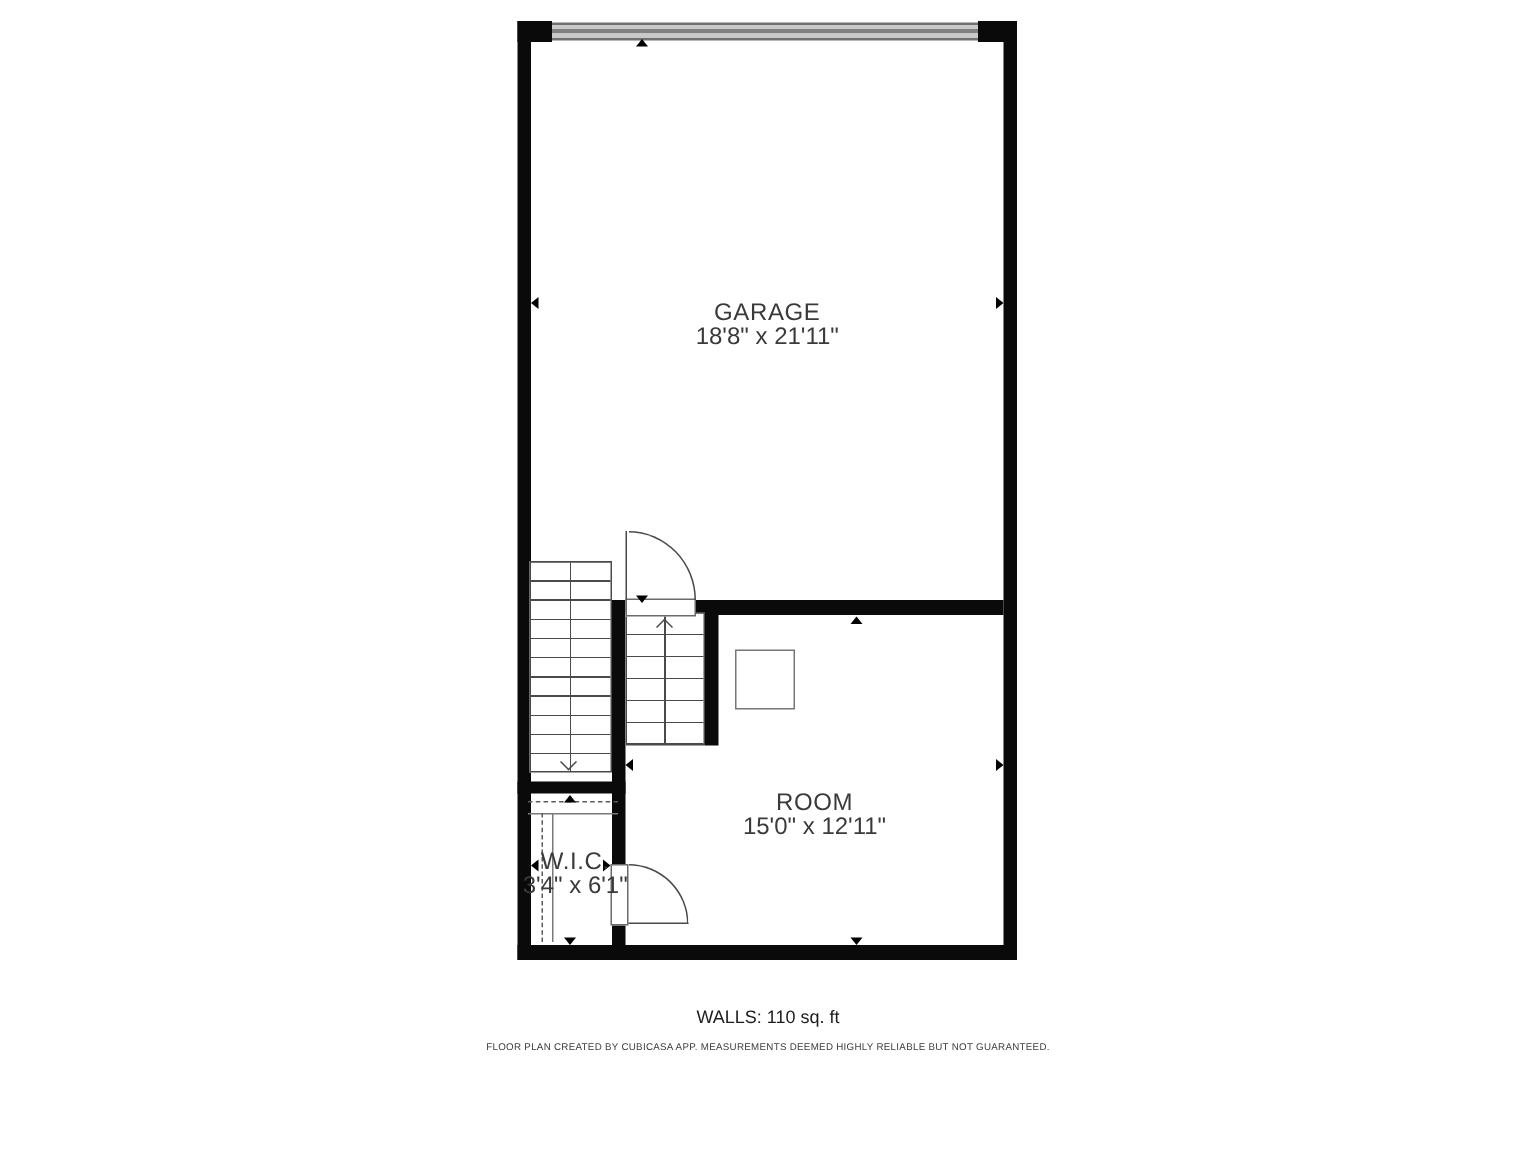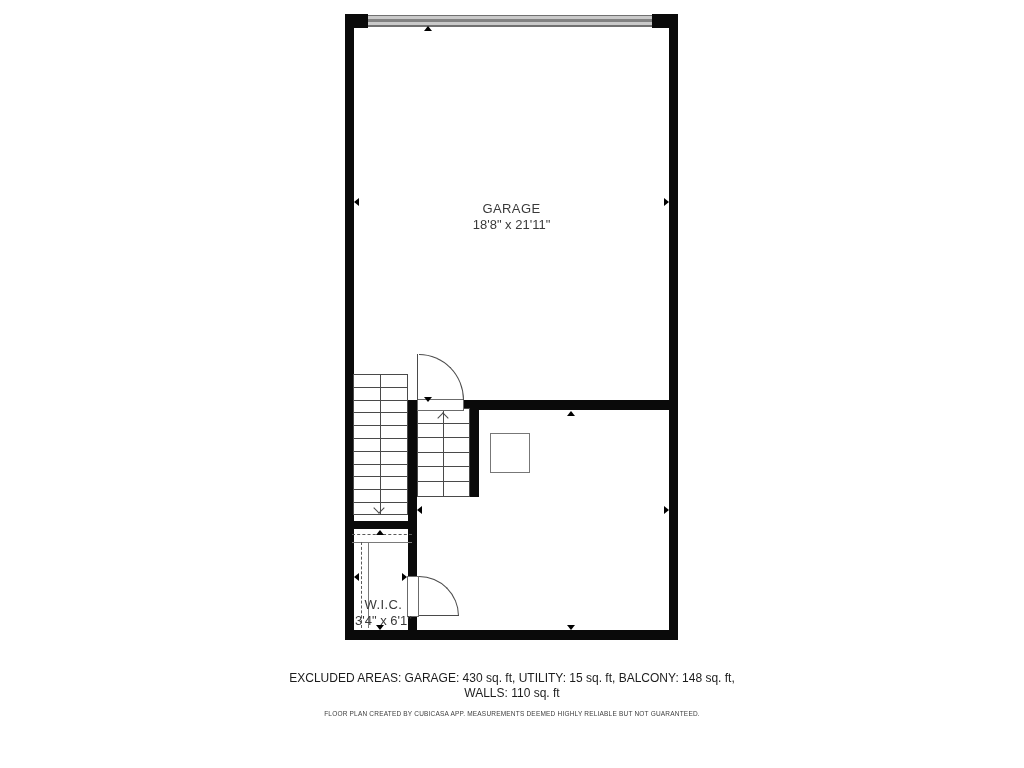--- a/index.html
+++ b/index.html
@@ -11,21 +11,21 @@
   .stairs{position:absolute;background:#ffffff;border:1px solid #4a4a4a;box-sizing:border-box;}
   .opening{position:absolute;background:#ffffff;border:1px solid #6b6b6b;box-sizing:border-box;}
   .chev{position:absolute;width:8px;height:8px;border:0 solid #4a4a4a;box-sizing:border-box;}
   .chev-down{border-right-width:1.3px;border-bottom-width:1.3px;transform:rotate(45deg);}
   .chev-up{border-left-width:1.3px;border-top-width:1.3px;transform:rotate(45deg);}
   .tri{position:absolute;width:0;height:0;}
   .tri-up{border-left:4px solid transparent;border-right:4px solid transparent;border-bottom:5px solid #000;}
   .tri-down{border-left:4px solid transparent;border-right:4px solid transparent;border-top:5px solid #000;}
   .tri-left{border-top:4px solid transparent;border-bottom:4px solid transparent;border-right:5px solid #000;}
   .tri-right{border-top:4px solid transparent;border-bottom:4px solid transparent;border-left:5px solid #000;}
-  .room-label{position:absolute;text-align:center;color:#3a3a3a;font-size:13px;line-height:15.5px;white-space:nowrap;}
+  .room-label{position:absolute;text-align:center;color:#3a3a3a;font-size:16px;line-height:15.5px;white-space:nowrap;}
   .room-label .rname{letter-spacing:0.4px;}
   .arc{position:absolute;border:0 solid #4a4a4a;border-top-width:1.4px;border-right-width:1.4px;
        border-top-right-radius:100% 100%;box-sizing:border-box;}
   .leaf-v{position:absolute;width:0;border-left:1.4px solid #4a4a4a;}
   .leaf-h{position:absolute;height:0;border-top:1.4px solid #4a4a4a;}
   .dash-h{position:absolute;height:0;border-top:1px dashed #5a5a5a;}
   .dash-v{position:absolute;width:0;border-left:1px dashed #5a5a5a;}
   .thin-h{position:absolute;height:0;border-top:1px solid #7a7a7a;}
   .thin-v{position:absolute;width:0;border-left:1px solid #7a7a7a;}
   #summary{position:absolute;left:0;top:671px;width:1024px;text-align:center;color:#1c1c1c;}
@@ -91,24 +91,27 @@
 
     <div class="tri tri-up" style="left:31px;top:516px;"></div>
     <div class="tri tri-down" style="left:31px;top:611px;"></div>
     <div class="tri tri-left" style="left:9px;top:559px;"></div>
     <div class="tri tri-right" style="left:57px;top:559px;"></div>
 
     <div class="room-label" style="left:0;width:333px;top:187px;">
       <div class="rname">GARAGE</div>
       <div class="rdims">18'8" x 21'11"</div>
     </div>
-    <div class="room-label" style="left:-19px;width:115px;top:583px;">
+    <div class="room-label" style="left:72px;width:252px;top:514px;">
+      <div class="rname">ROOM</div>
+      <div class="rdims">15'0" x 12'11"</div>
+    </div>
+    <div class="room-label" style="left:-19px;width:115px;top:553px;">
       <div class="rname">W.I.C.</div>
       <div class="rdims">3'4" x 6'1"</div>
     </div>
   </div>
 
   <div id="summary">
-    <div class="line">EXCLUDED AREAS: GARAGE: 430 sq. ft, UTILITY: 15 sq. ft, BALCONY: 148 sq. ft,</div>
     <div class="line">WALLS: 110 sq. ft</div>
     <div class="disclaimer">FLOOR PLAN CREATED BY CUBICASA APP. MEASUREMENTS DEEMED HIGHLY RELIABLE BUT NOT GUARANTEED.</div>
   </div>
 </div>
 
 </body></html>

